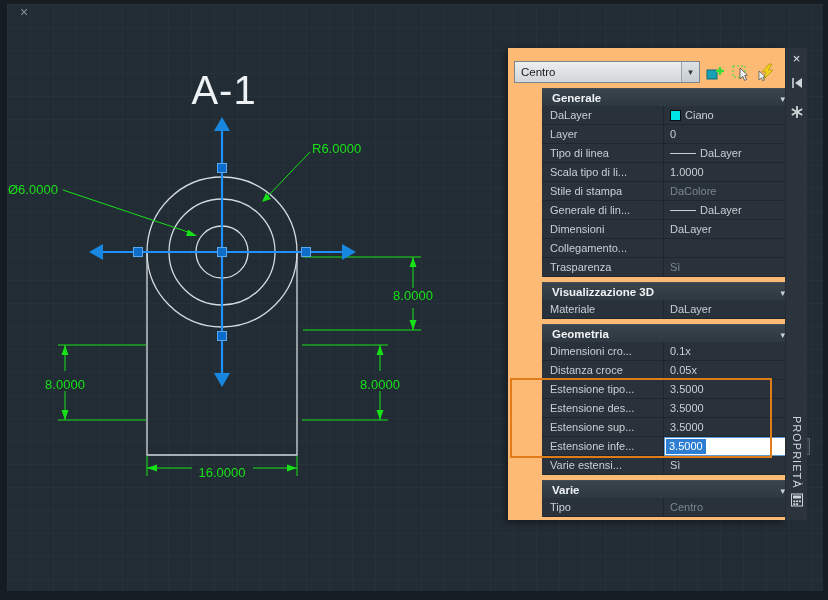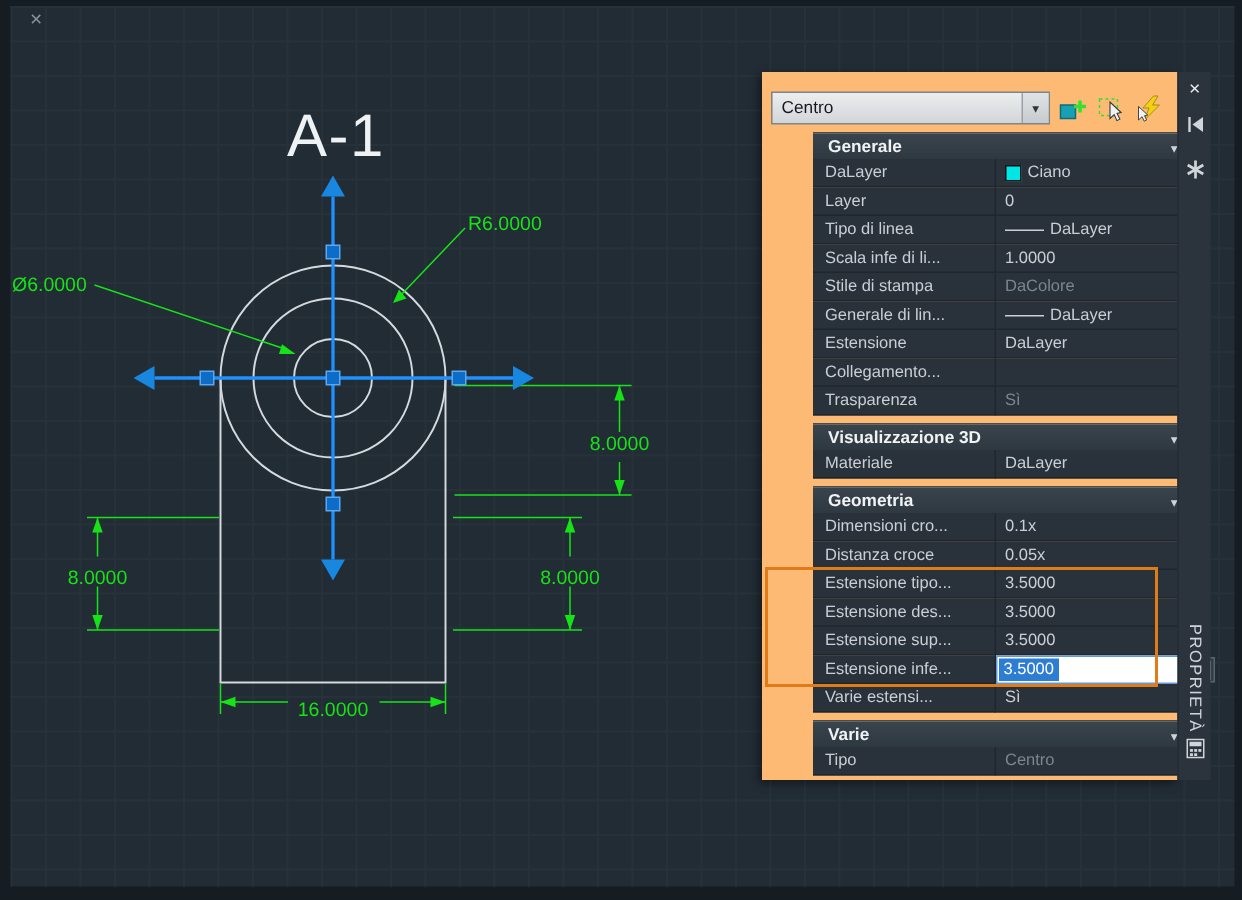--- a/index.html
+++ b/index.html
@@ -196,40 +196,40 @@
         </div>
       </div>
       <div class="prow">
         <div class="plabel">Tipo di linea</div>
         <div class="pvalue">
           <span class="lineglyph"></span>
           <span>DaLayer</span>
         </div>
       </div>
       <div class="prow">
-        <div class="plabel">Scala infe di li...</div>
+        <div class="plabel">Scala tipo di li...</div>
         <div class="pvalue">
           <span>1.0000</span>
         </div>
       </div>
       <div class="prow">
         <div class="plabel">Stile di stampa</div>
         <div class="pvalue">
           <span class="muted">DaColore</span>
         </div>
       </div>
       <div class="prow">
         <div class="plabel">Generale di lin...</div>
         <div class="pvalue">
           <span class="lineglyph"></span>
           <span>DaLayer</span>
         </div>
       </div>
       <div class="prow">
-        <div class="plabel">Estensione</div>
+        <div class="plabel">Dimensioni</div>
         <div class="pvalue">
           <span>DaLayer</span>
         </div>
       </div>
       <div class="prow">
         <div class="plabel">Collegamento...</div>
         <div class="pvalue">
           <span></span>
         </div>
       </div>

